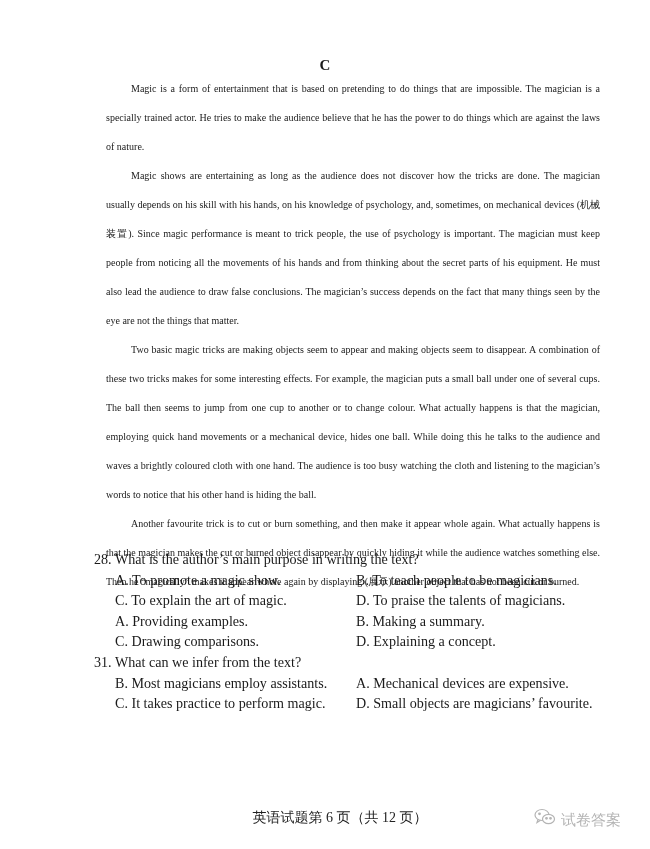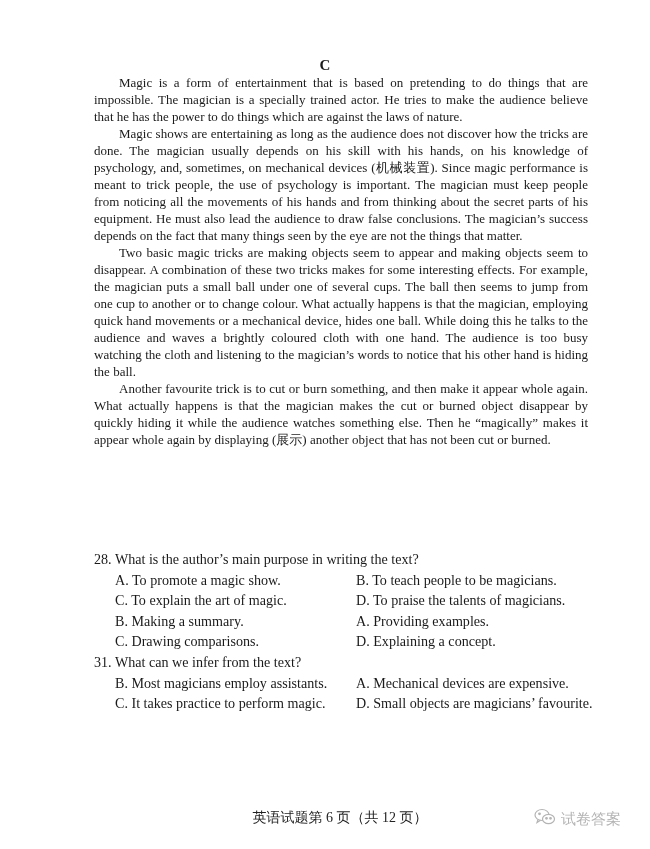--- a/index.html
+++ b/index.html
@@ -6,38 +6,38 @@
   body {
     width: 650px; height: 849px; background: #ffffff; position: relative; overflow: hidden;
     font-family: "Liberation Serif", "DejaVu Serif", serif; color: #1a1a1a;
   }
   .page { position: absolute; left: 0; top: 0; width: 650px; height: 849px; }
   .section-letter {
     position: absolute; top: 55px; left: 0; width: 650px; text-align: center;
     font-weight: bold; font-size: 15px; line-height: 20px;
   }
   .passage {
-    position: absolute; left: 94px; top: 74px; width: 494px;
-    font-size: 13px; line-height: 17px; text-align: justify;
+    position: absolute; left: 106px; top: 74px; width: 494px;
+    font-size: 10px; line-height: 29px; text-align: justify;
   }
   .passage p { margin: 0; text-indent: 25px; }
   .questions {
     position: absolute; left: 94px; top: 549px; width: 500px;
     font-size: 14.1px; line-height: 20.6px;
   }
   .question-stem { margin: 0; white-space: nowrap; }
   .options { display: grid; grid-template-columns: 241px 240px; padding-left: 21px; }
   .option { white-space: nowrap; }
   .footer {
     position: absolute; top: 808px; left: 0; width: 680px; text-align: center;
     font-size: 14px; line-height: 20px; color: #222;
   }
   .watermark {
     position: absolute; top: 808px; left: 534px; display: flex; align-items: center;
-    color: #b4b4b4; font-family: Liberation Mono, monospace; font-size: 15px; line-height: 20px;
+    color: #b4b4b4; font-family: Liberation Serif, serif; font-size: 15px; line-height: 20px;
   }
   .watermark svg { margin-right: 5px; }
 </style>
 </head>
 <body>
 
 <div class="page">
 
   <div class="section-letter">C</div>
 
@@ -58,22 +58,22 @@
         <div class="option">C. To explain the art of magic.</div>
         <div class="option">D. To praise the talents of magicians.</div>
       </div>
     </div>
 
     <div class="question">
     </div>
 
     <div class="question">
       <div class="options">
+        <div class="option">A. Providing examples.</div>
         <div class="option">B. Making a summary.</div>
-        <div class="option">A. Providing examples.</div>
         <div class="option">C. Drawing comparisons.</div>
         <div class="option">D. Explaining a concept.</div>
       </div>
     </div>
 
     <div class="question">
       <div class="question-stem">31. What can we infer from the text?</div>
       <div class="options">
         <div class="option">B. Most magicians employ assistants.</div>
         <div class="option">A. Mechanical devices are expensive.</div>

